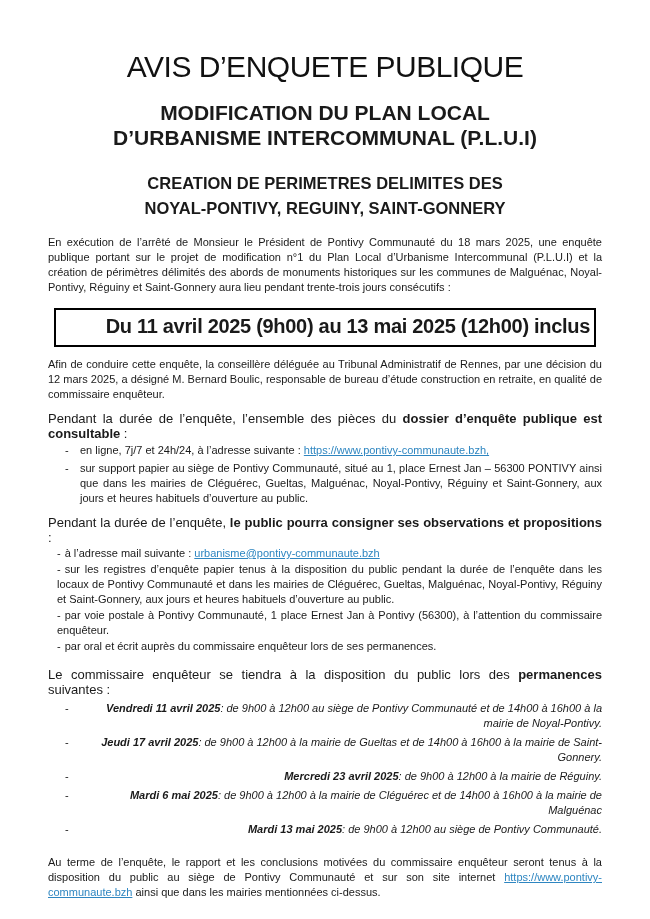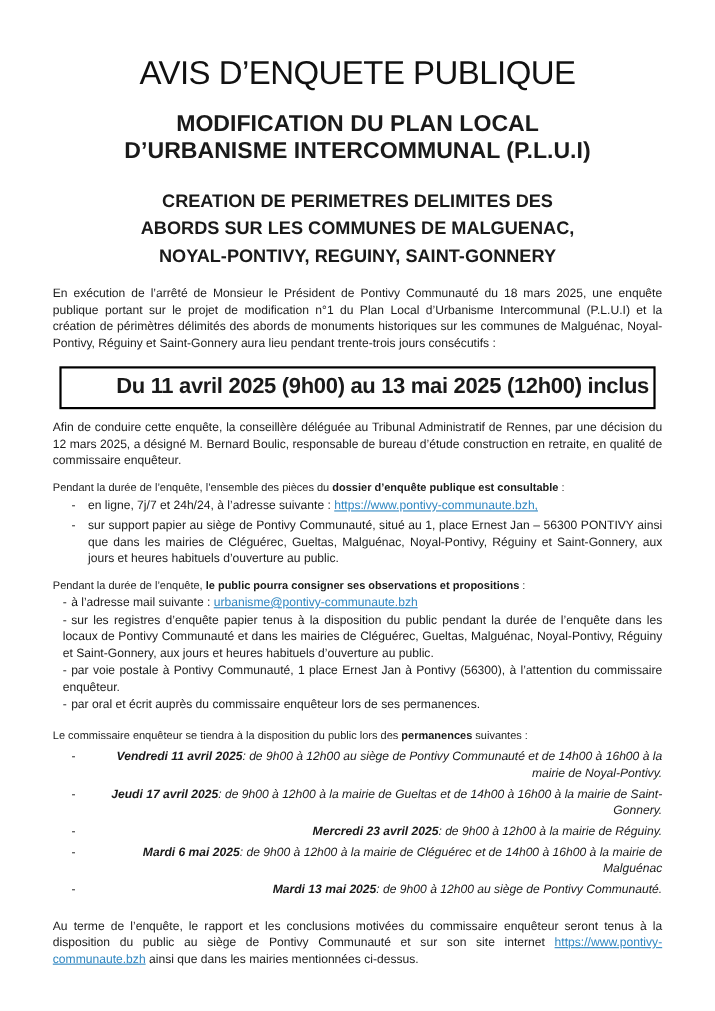--- a/index.html
+++ b/index.html
@@ -13,21 +13,21 @@
     text-align:center; font-size:30px; font-weight:400;
     letter-spacing:-0.5px; margin-bottom:16px; color:#111;
   }
   .sub1 { text-align:center; font-size:21px; font-weight:700; line-height:25px; margin-bottom:21px; }
   .sub2 { text-align:center; font-size:16.5px; font-weight:700; line-height:25px; margin-bottom:14px; }
   p.body { font-size:11px; line-height:15px; text-align:justify; margin-top:10px; }
   .date-box {
     border:2px solid #000; margin:13px 6px 0 6px; padding:5px 4px 7px 4px;
     text-align:right; font-size:20px; font-weight:700; letter-spacing:-0.3px;
   }
-  .lead { font-size:10px; line-height:15px; margin-top:9px; text-align:justify; }
+  .lead { font-size:13px; line-height:15px; margin-top:9px; text-align:justify; }
   .b { font-weight:700; }
   a.link { color:#2e86c1; text-decoration:underline; cursor:pointer; }
   ul.blist { list-style:none; }
   li.hang { display:flex; font-size:11px; line-height:15px; margin-top:2px; }
   li.hang .marker { flex:0 0 15px; margin-left:17px; }
   li.hang .li-text { flex:1; text-align:justify; }
   li.flat { font-size:11px; line-height:15px; text-align:justify; padding-left:9px; margin-top:1px; }
   li.flat .marker { margin-right:4px; }
   ul.perm li.hang { margin-top:4px; }
   ul.perm li.hang .li-text { text-align:right;font-style:italic; }
@@ -40,21 +40,20 @@
 
   <h1 class="title">AVIS D’ENQUETE PUBLIQUE</h1>
 
   <h2 class="sub1">
     <span style="display:block">MODIFICATION DU PLAN LOCAL</span>
     <span style="display:block">D’URBANISME INTERCOMMUNAL (P.L.U.I)</span>
   </h2>
 
   <h3 class="sub2">
     <span style="display:block">CREATION DE PERIMETRES DELIMITES DES</span>
-    <span style="display:block">ABORDS SUR LES COMMUNES DE MALGUENAC,</span>
     <span style="display:block">NOYAL-PONTIVY, REGUINY, SAINT-GONNERY</span>
   </h3>
 
   <p class="body">En exécution de l’arrêté de Monsieur le Président de Pontivy Communauté du 18 mars 2025, une enquête publique portant sur le projet de modification n°1 du Plan Local d’Urbanisme Intercommunal (P.L.U.I) et la création de périmètres délimités des abords de monuments historiques sur les communes de Malguénac, Noyal-Pontivy, Réguiny et Saint-Gonnery aura lieu pendant trente-trois jours consécutifs :</p>
 
   <div class="date-box">Du 11 avril 2025 (9h00) au 13 mai 2025 (12h00) inclus</div>
 
   <p class="body">Afin de conduire cette enquête, la conseillère déléguée au Tribunal Administratif de Rennes, par une décision du 12 mars 2025, a désigné M. Bernard Boulic, responsable de bureau d’étude construction en retraite, en qualité de commissaire enquêteur.</p>
 
   <p class="lead"><span>Pendant la durée de l’enquête, l’ensemble des pièces du </span><span class="b">dossier d’enquête publique est consultable</span><span> :</span></p>

